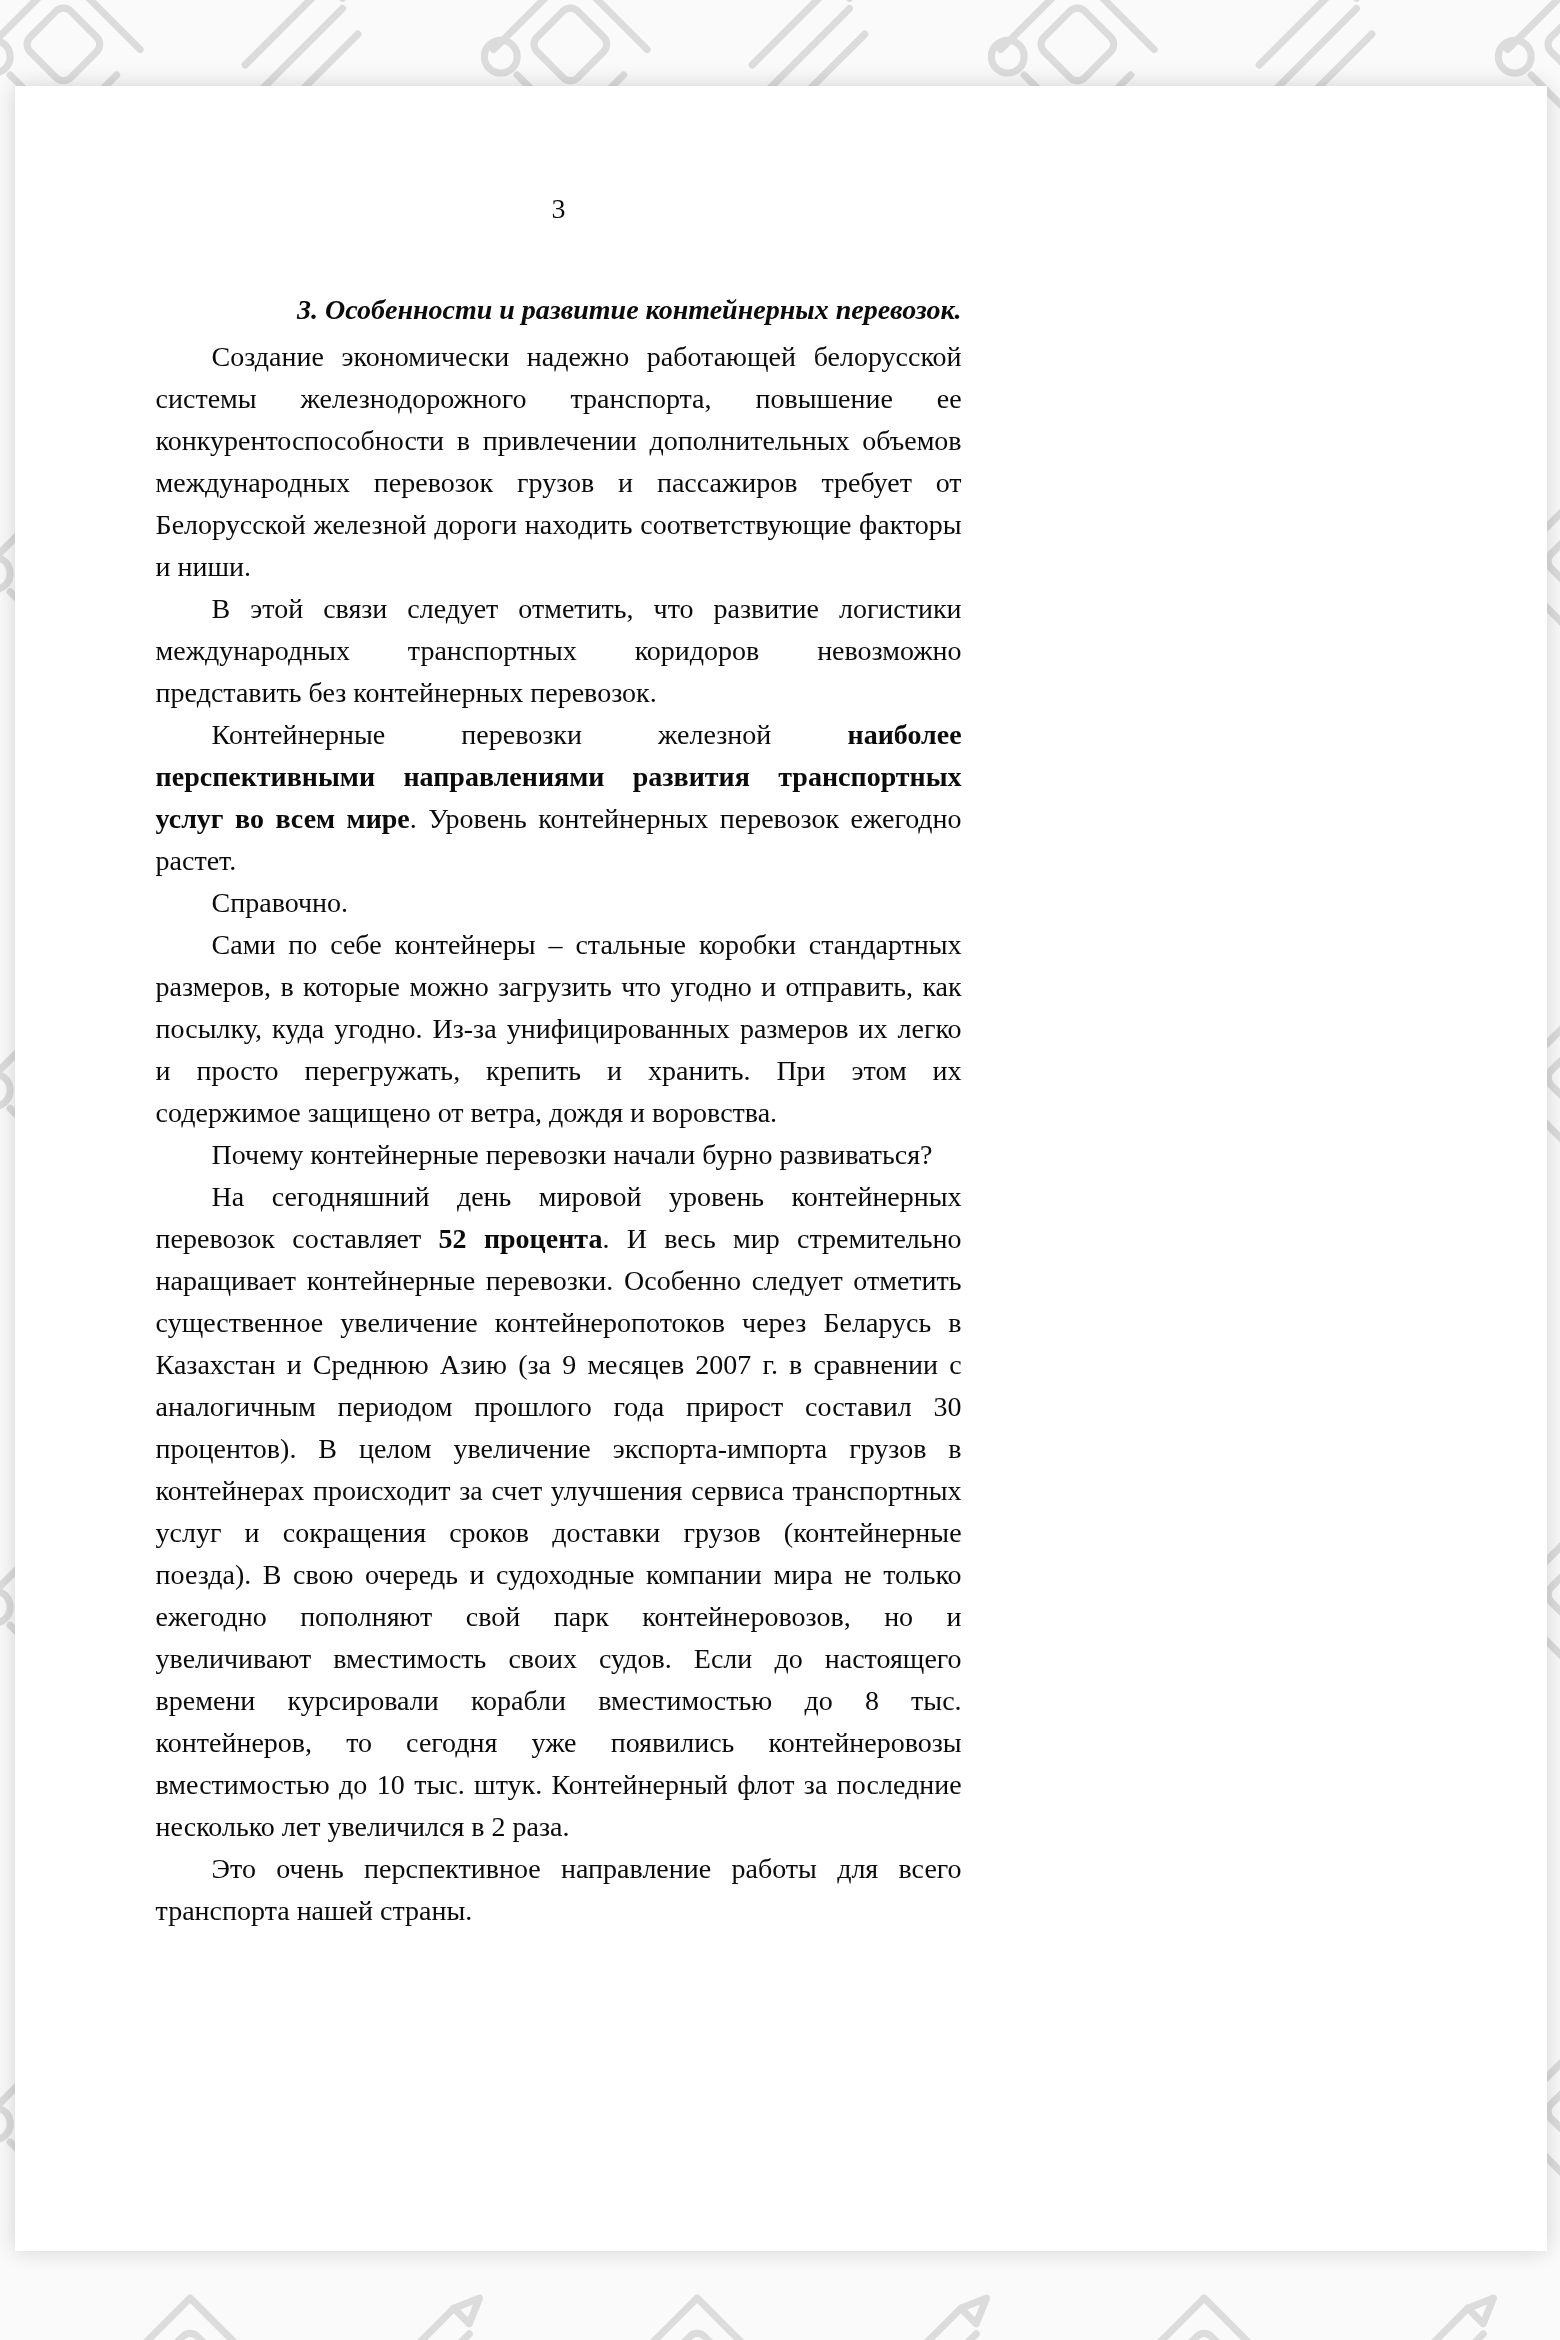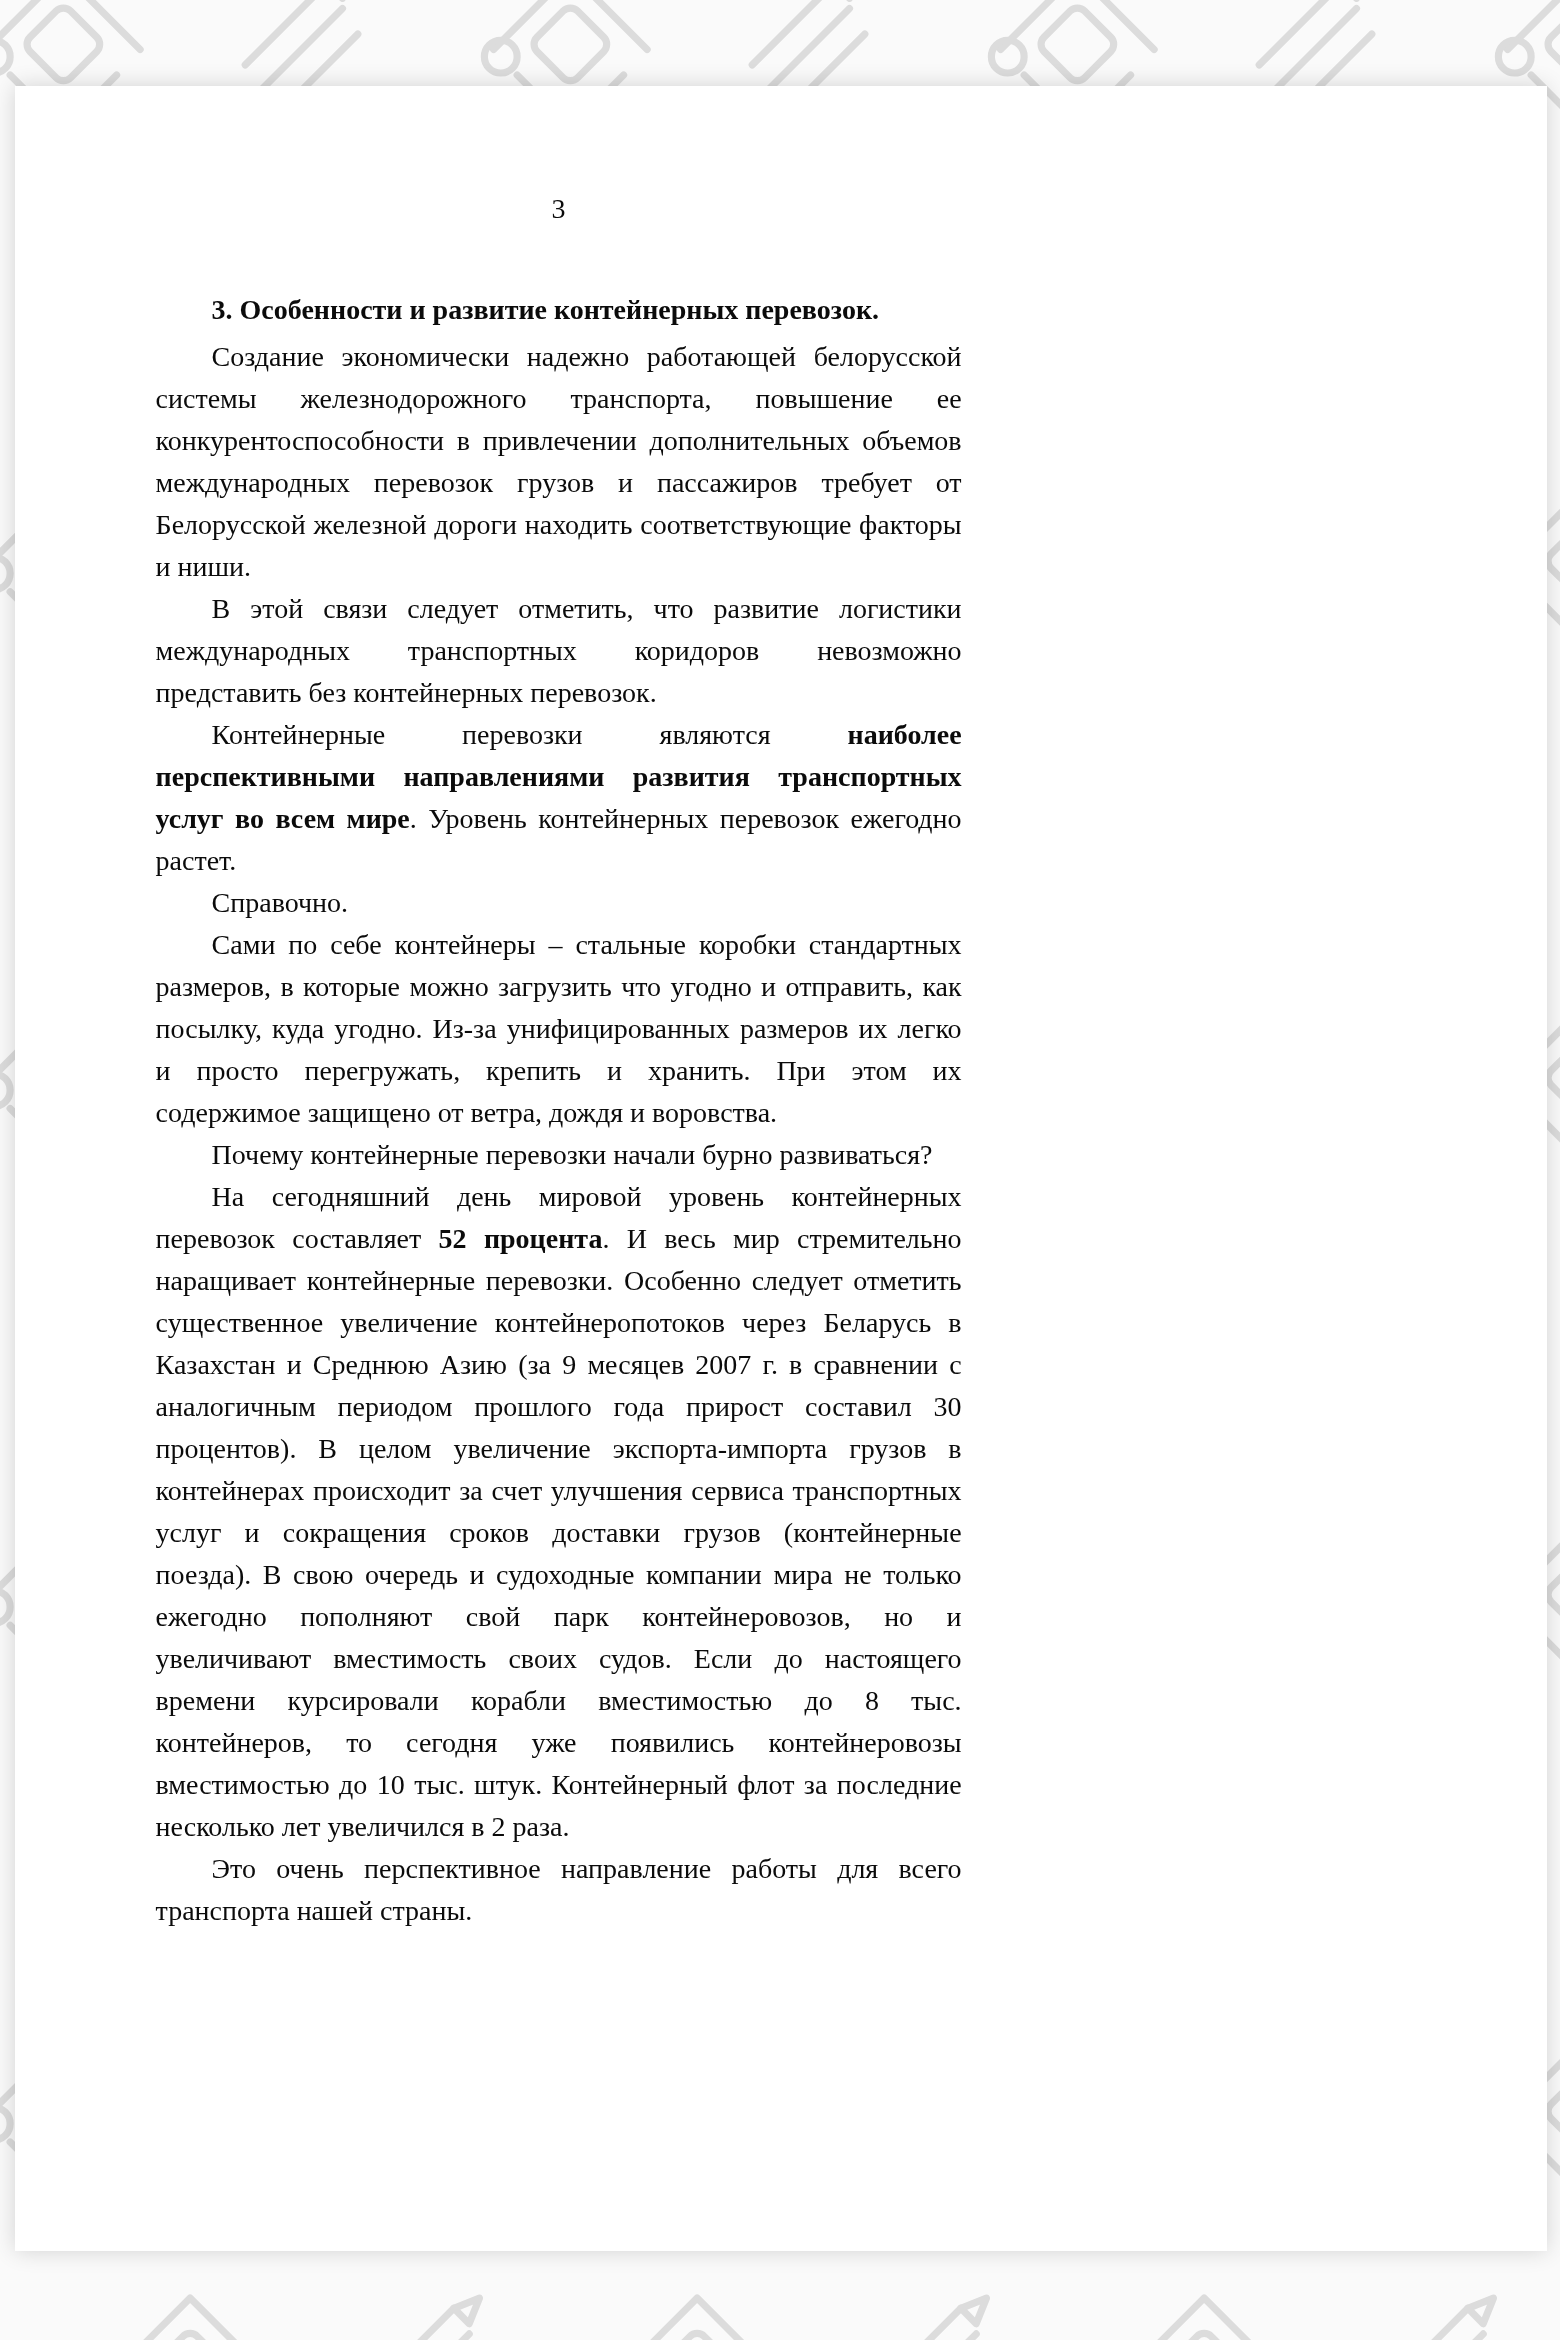--- a/index.html
+++ b/index.html
@@ -43,21 +43,22 @@
     font-size:28px;
     line-height:42px;
   }
   .heading{
     margin-top:59px;
     margin-bottom:4.9px;
     font-size:28px;
     line-height:42px;
     font-weight:bold;
     text-indent:56px;
-    text-align:left;
+    text-align:right;
+    font-style:italic;
   }
   .para{
     font-size:28px;
     line-height:42px;
     text-align:justify;
     text-indent:56px;
   }
   .para-italic{}
   .seg-bold{font-weight:bold;}
 </style>
@@ -167,21 +168,21 @@
     </svg>
 </div>
 
 <div class="page">
   <div class="content">
     <div class="page-number">3</div>
     <h1 class="heading">3. Особенности и развитие контейнерных перевозок.</h1>
     <div id="paragraphs">
         <p class="para"><span>Создание экономически надежно работающей белорусской системы железнодорожного транспорта, повышение ее конкурентоспособности в привлечении дополнительных объемов международных перевозок грузов и пассажиров требует от Белорусской железной дороги находить соответствующие факторы и ниши.</span></p>
         <p class="para"><span>В этой связи следует отметить, что развитие логистики международных транспортных коридоров невозможно представить без контейнерных перевозок.</span></p>
-        <p class="para"><span>Контейнерные перевозки являются </span><span class="seg-bold">наиболее перспективными направлениями развития транспортных услуг во всем мире</span><span>. Уровень контейнерных перевозок ежегодно растет.</span></p>
+        <p class="para"><span>Контейнерные перевозки железной </span><span class="seg-bold">наиболее перспективными направлениями развития транспортных услуг во всем мире</span><span>. Уровень контейнерных перевозок ежегодно растет.</span></p>
         <p class="para para-italic"><span>Справочно.</span></p>
         <p class="para para-italic"><span>Сами по себе контейнеры – стальные коробки стандартных размеров, в которые можно загрузить что угодно и отправить, как посылку, куда угодно. Из-за унифицированных размеров их легко и просто перегружать, крепить и хранить. При этом их содержимое защищено от ветра, дождя и воровства.</span></p>
         <p class="para para-italic"><span>Почему контейнерные перевозки начали бурно развиваться?</span></p>
         <p class="para"><span>На сегодняшний день мировой уровень контейнерных перевозок составляет </span><span class="seg-bold">52 процента</span><span>. И весь мир стремительно наращивает контейнерные перевозки. Особенно следует отметить существенное увеличение контейнеропотоков через Беларусь в Казахстан и Среднюю Азию (за 9 месяцев 2007 г. в сравнении с аналогичным периодом прошлого года прирост составил 30 процентов). В целом увеличение экспорта-импорта грузов в контейнерах происходит за счет улучшения сервиса транспортных услуг и сокращения сроков доставки грузов (контейнерные поезда). В свою очередь и судоходные компании мира не только ежегодно пополняют свой парк контейнеровозов, но и увеличивают вместимость своих судов. Если до настоящего времени курсировали корабли вместимостью до 8 тыс. контейнеров, то сегодня уже появились контейнеровозы вместимостью до 10 тыс. штук. Контейнерный флот за последние несколько лет увеличился в 2 раза.</span></p>
         <p class="para"><span>Это очень перспективное направление работы для всего транспорта нашей страны.</span></p>
       </div>
   </div>
 </div>
 
 

